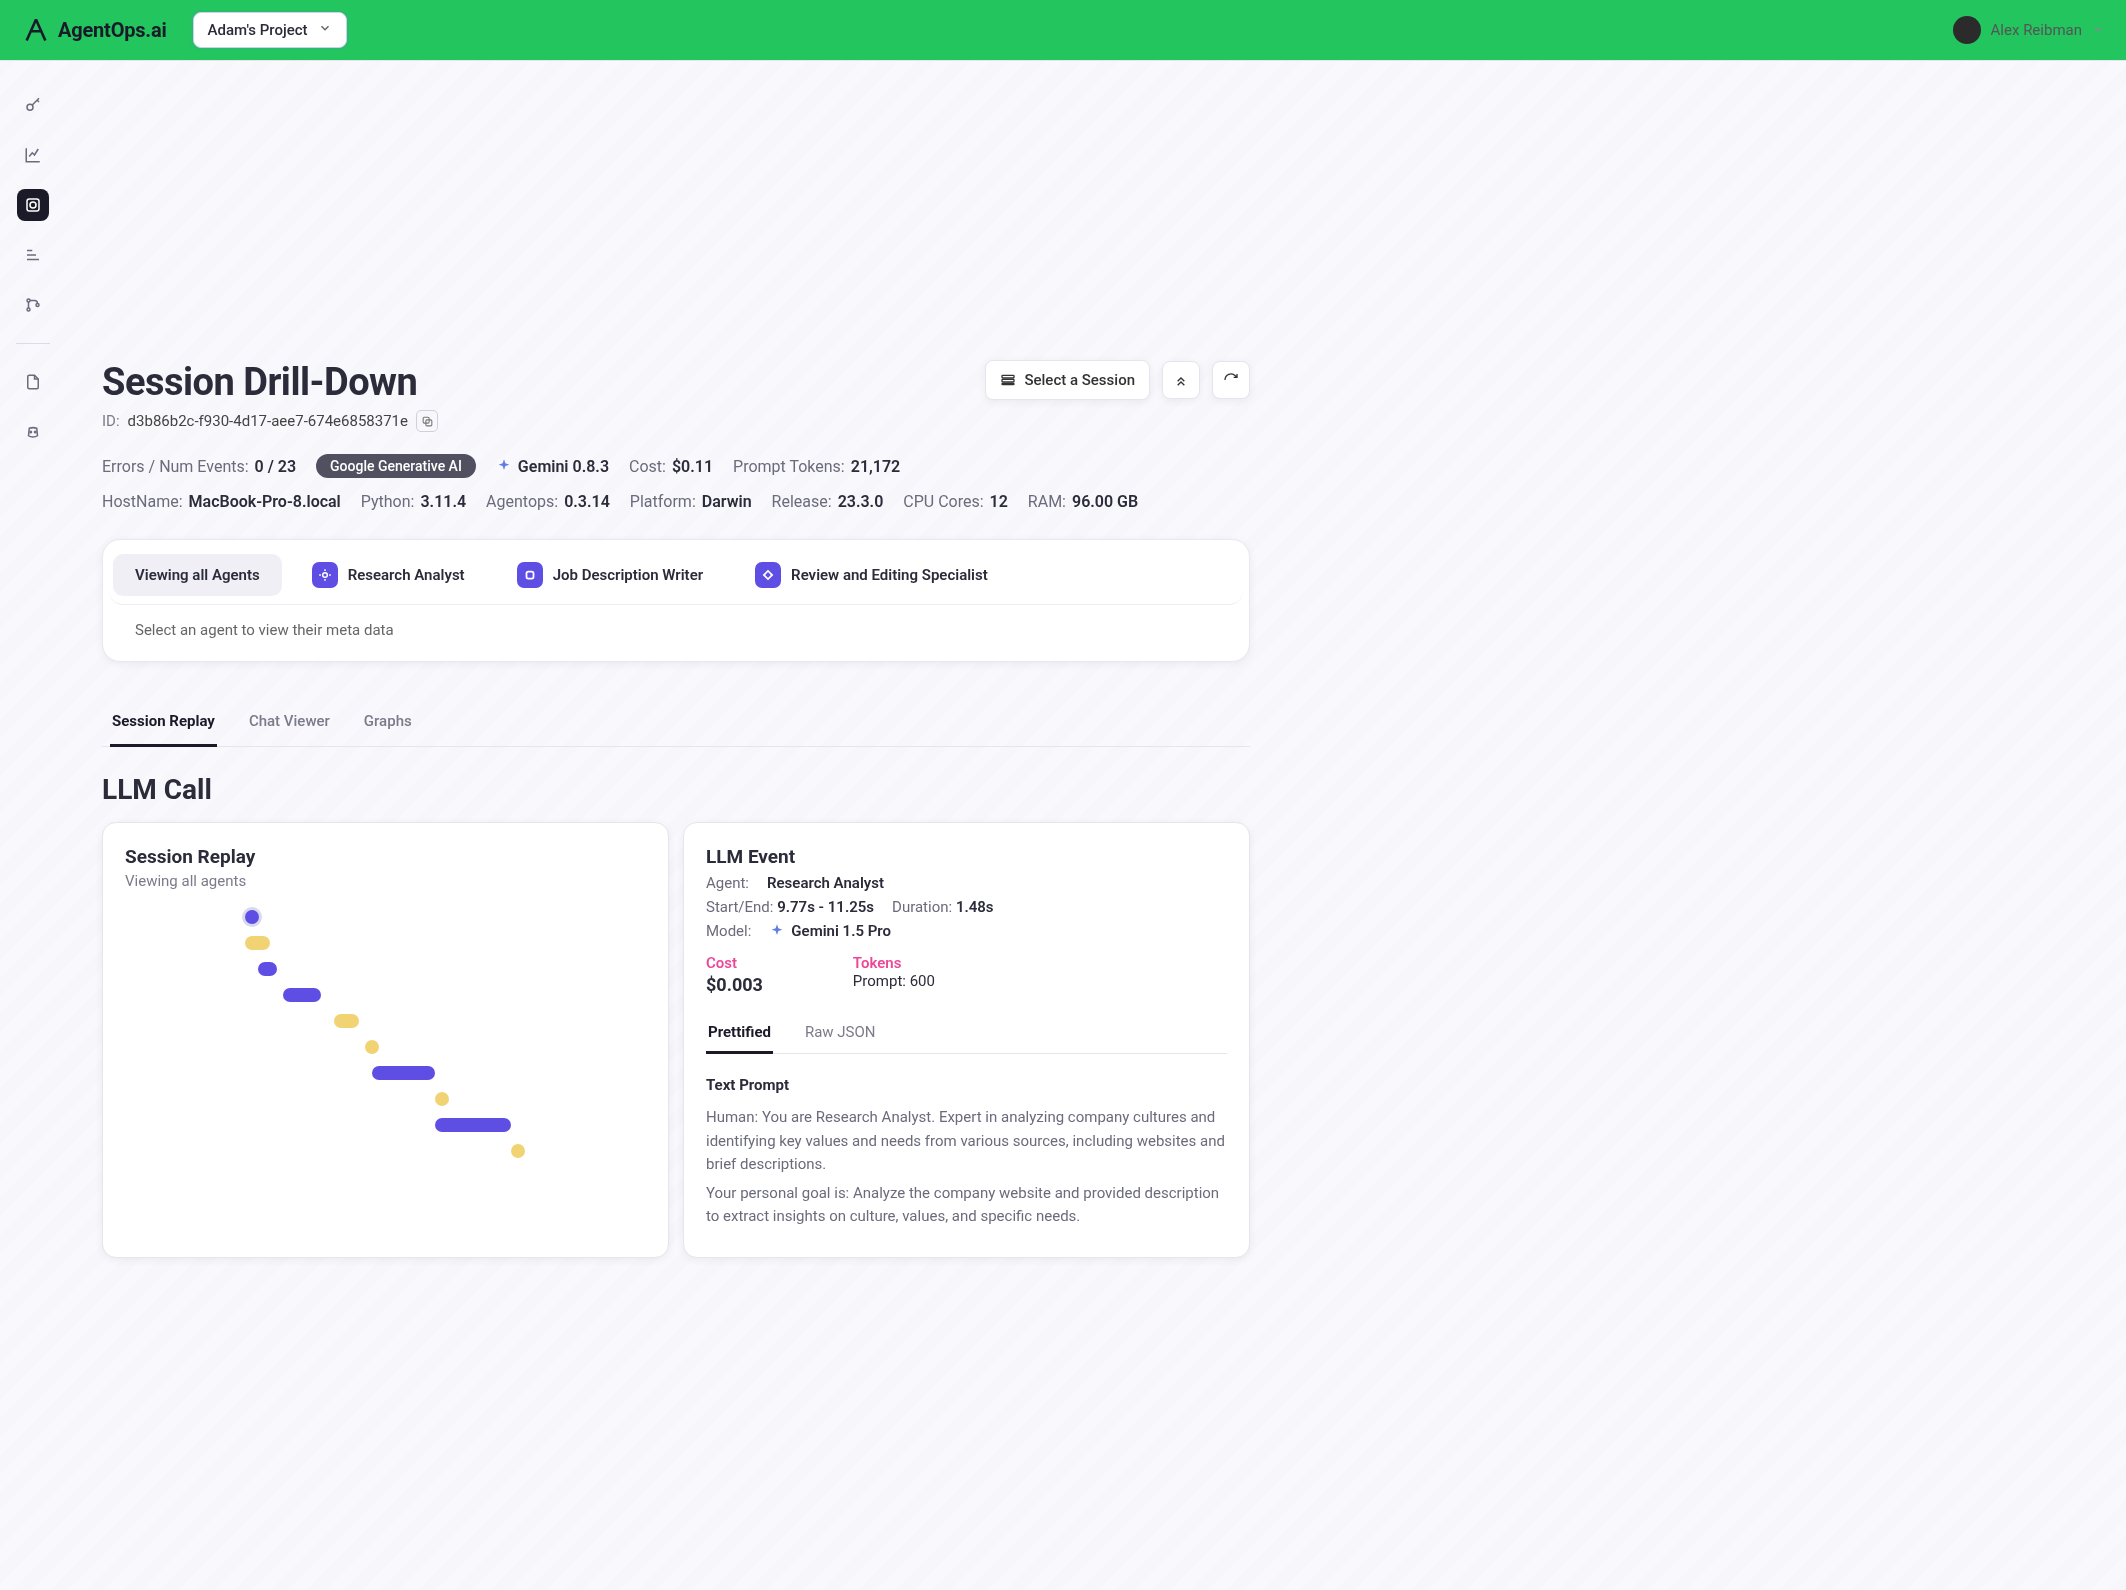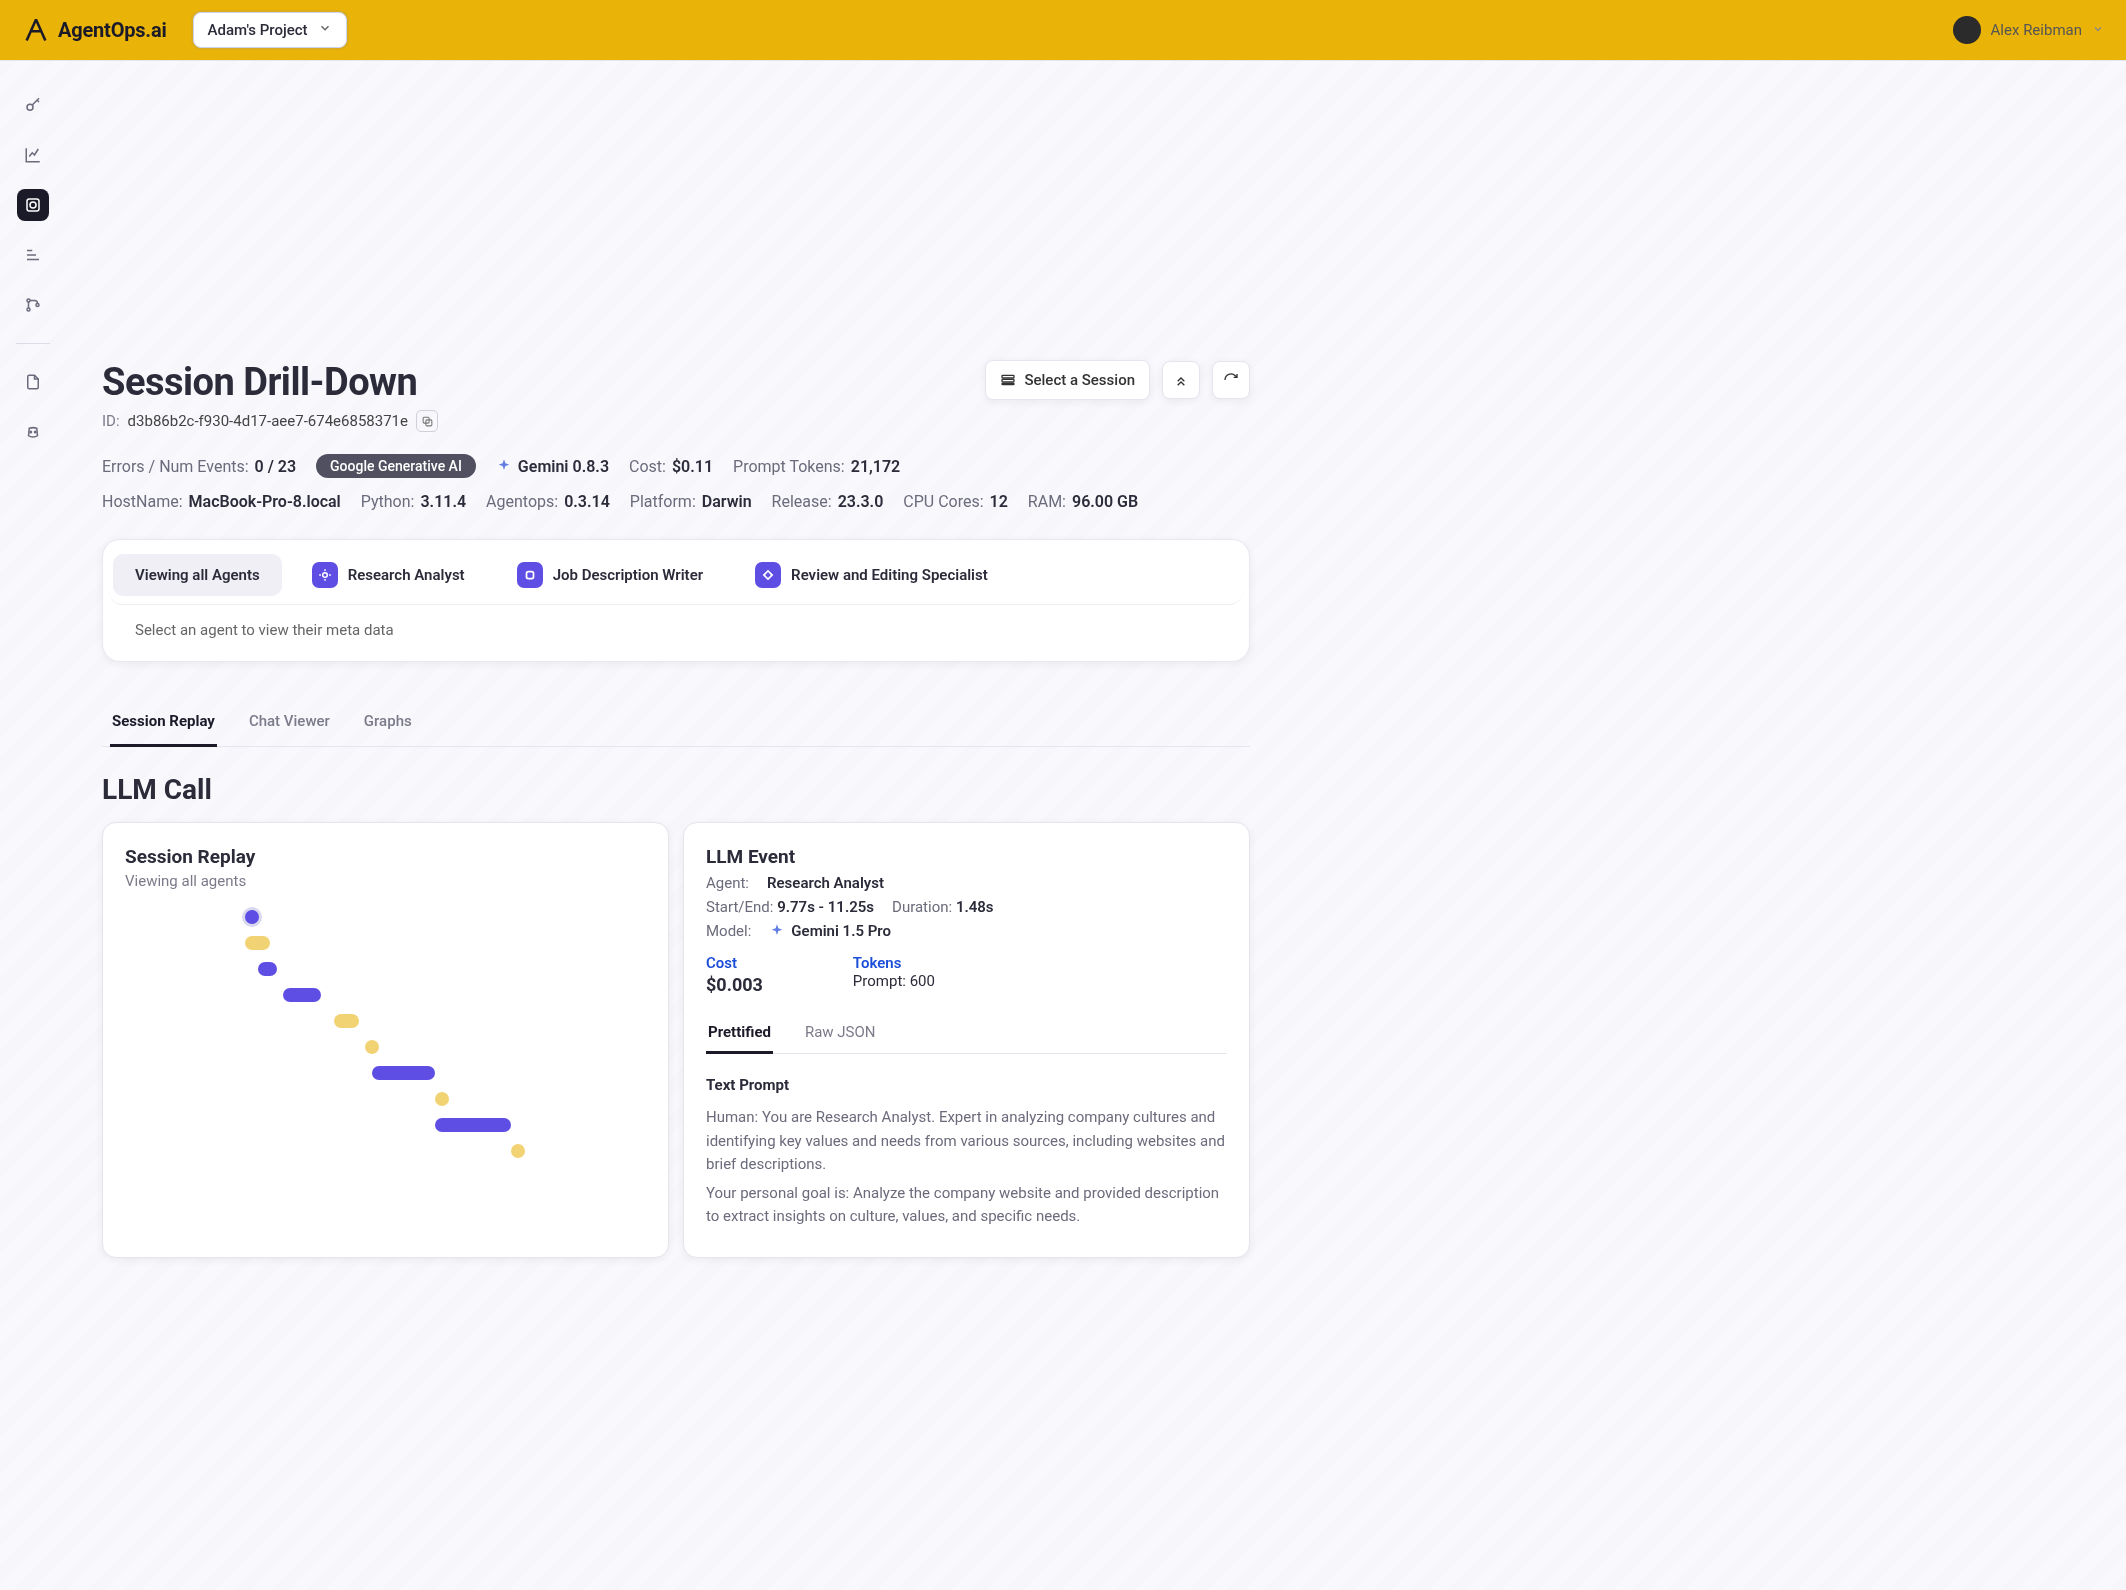--- a/index.html
+++ b/index.html
@@ -20,21 +20,21 @@
 body{
   margin:0;
   font-family:-apple-system,BlinkMacSystemFont,"Segoe UI",Roboto,Helvetica,Arial,sans-serif;
   background:repeating-linear-gradient(-45deg,#f6f6fb 0 13px,#f8f8fd 13px 26px);
   color:var(--text);
   font-size:15px;
 }
 .topbar{
   display:flex;align-items:center;gap:16px;
   padding:12px 22px;
-  background:#eab308;
+  background:#22c55e;
   border-bottom:1px solid var(--border);
 }
 .logo-wrap{display:flex;align-items:center;gap:8px;}
 .logo-mark svg{display:block;}
 .logo-text{font-weight:700;font-size:20px;color:#1a1a28;letter-spacing:-0.2px;}
 .project-select{
   margin-left:10px;
   display:flex;align-items:center;gap:10px;
   padding:8px 14px;
   border:1px solid #c9d3f0;
@@ -111,21 +111,21 @@
 .right-panel{flex:1;min-width:0;}
 
 .gantt{position:relative;height:280px;margin-top:20px;}
 .gantt .bar{position:absolute;height:14px;border-radius:9px;}
 .ring{position:absolute;width:20px;height:20px;border-radius:50%;background:#d8d8ee;}
 
 .event-kv{display:flex;flex-wrap:wrap;gap:8px 18px;margin:6px 0;}
 .event-kv .k{color:var(--muted);}
 .event-kv .v{font-weight:600;}
 .cost-tokens{display:flex;gap:90px;margin-top:14px;}
-.cost-tokens .label{color:#1d4ed8;font-weight:600;}
+.cost-tokens .label{color:#ec4899;font-weight:600;}
 .cost-tokens .val{font-weight:700;font-size:18px;margin-top:2px;}
 .inner-tabs{display:flex;gap:30px;border-bottom:1px solid var(--border);margin-top:18px;}
 .inner-tab{padding:10px 2px;color:#7b7b8a;border-bottom:3px solid transparent;margin-bottom:-1px;}
 .inner-tab.active{color:#1a1a28;font-weight:700;border-bottom-color:#1a1a28;}
 .prompt-block{margin-top:22px;}
 .prompt-block h4{margin:0 0 12px;font-size:15px;}
 .prompt-block p{color:#6b6b7c;line-height:1.55;margin:0 0 6px;}
 </style>
 </head>
 <body>

